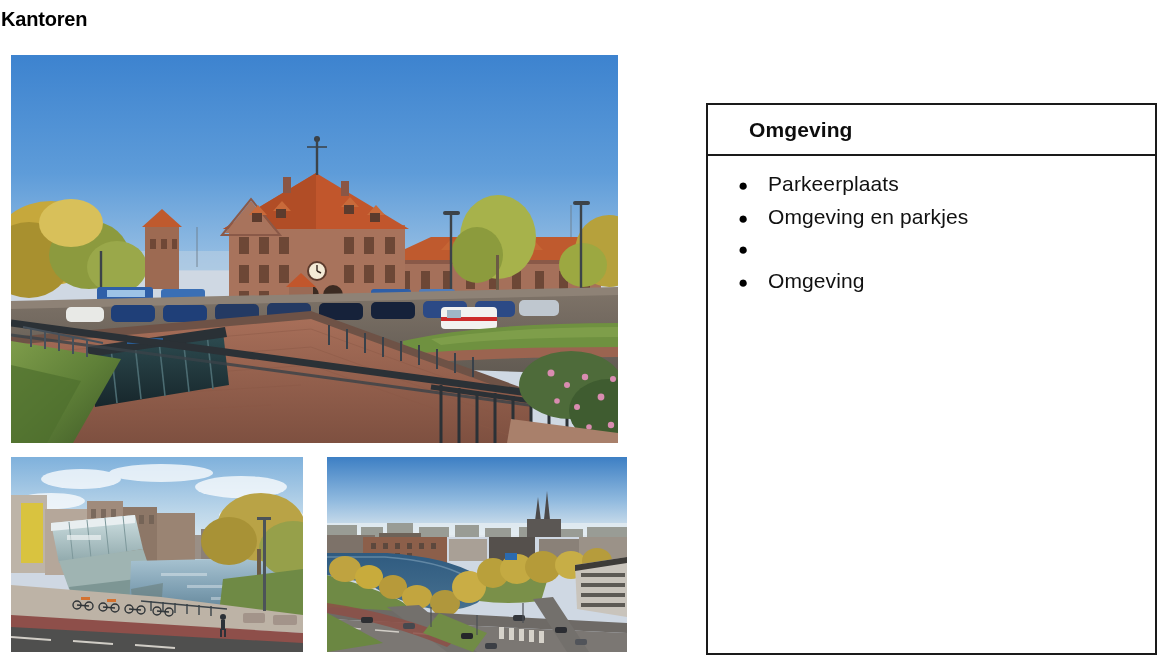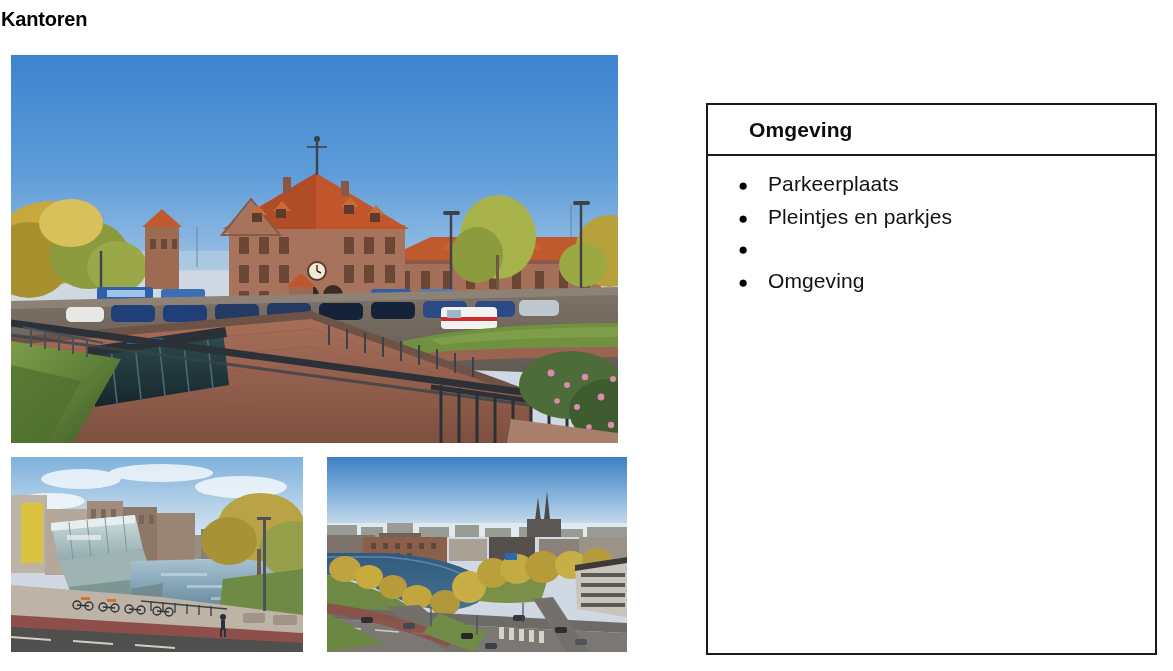--- a/index.html
+++ b/index.html
@@ -667,21 +667,21 @@
   <div id="omgeving-header">
     <span id="omgeving-title">Omgeving</span>
   </div>
   <ul id="omgeving-list">
     <li>
       <span class="bullet">●</span>
       <span class="item-text">Parkeerplaats</span>
     </li>
     <li>
       <span class="bullet">●</span>
-      <span class="item-text">Pleintjes en parkjes</span>
+      <span class="item-text">Omgeving en parkjes</span>
     </li>
     <li>
       <span class="bullet">●</span>
     </li>
     <li>
       <span class="bullet">●</span>
       <span class="item-text">Omgeving</span>
     </li>
   </ul>
 </div>

